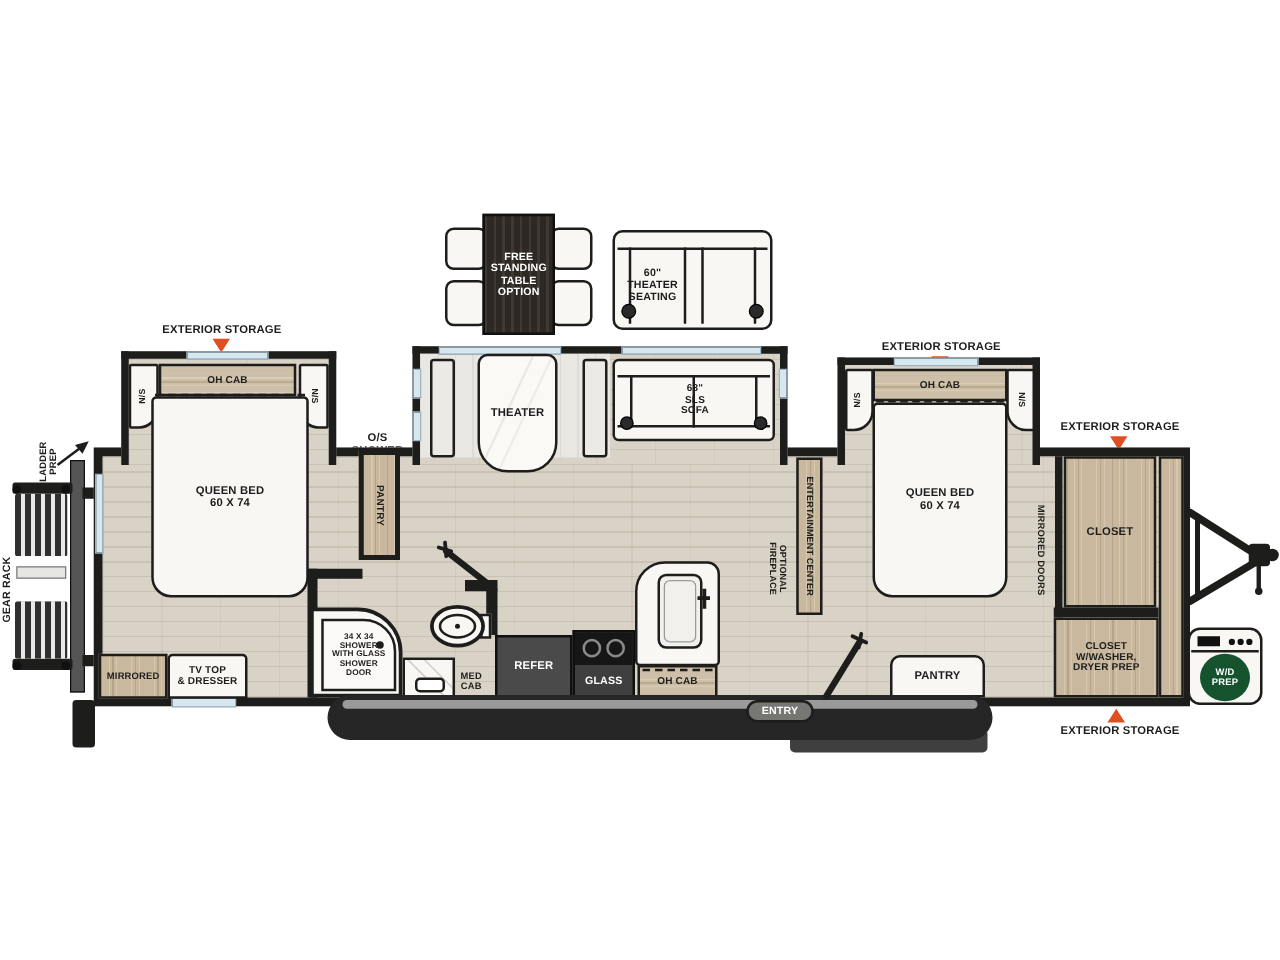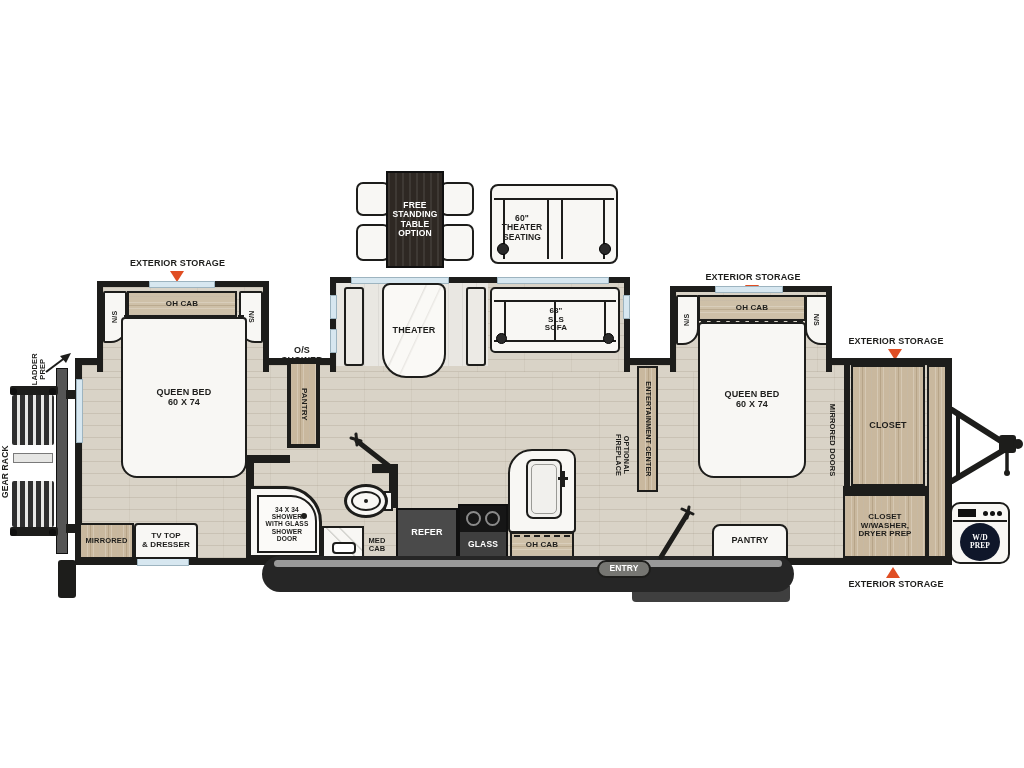--- a/index.html
+++ b/index.html
@@ -261,21 +261,21 @@
   <div class="abs cflex" style="left:597px;top:560px;width:54px;height:18px;background:#767672;border:2px solid #1d1d1b;border-radius:9px;box-sizing:border-box;">
     <div class="lbl" style="color:#fff;font-size:8.5px;text-align:right;">ENTRY</div>
   </div>
 
   <div class="abs white" style="left:950px;top:502px;width:60px;height:62px;border-radius:10px;">
     <div class="abs" style="left:6px;top:5px;width:18px;height:8px;background:#101010;"></div>
     <div class="abs" style="right:20px;top:7px;width:5px;height:5px;border-radius:50%;background:#101010;"></div>
     <div class="abs" style="right:13px;top:7px;width:5px;height:5px;border-radius:50%;background:#101010;"></div>
     <div class="abs" style="right:6px;top:7px;width:5px;height:5px;border-radius:50%;background:#101010;"></div>
     <div class="abs" style="left:1px;right:1px;top:16px;height:0;border-top:2px solid #1d1d1b;"></div>
-    <div class="abs cflex" style="left:8px;top:19px;width:40px;height:38px;border-radius:50%;background:#0f172a;font-family:Liberation Serif, serif;">
+    <div class="abs cflex" style="left:8px;top:19px;width:40px;height:38px;border-radius:50%;background:#14532d;">
       <div class="lbl" style="color:#fff;font-size:7.5px;">W/D
 PREP</div>
     </div>
   </div>
 
   <svg class="abs" style="left:0;top:0;" width="1024" height="768" viewBox="0 0 1024 768">
     <g stroke="#1d1d1b" stroke-width="5" stroke-linecap="round">
       <line x1="389" y1="466" x2="357" y2="441"></line>
       <line x1="351" y1="438" x2="361" y2="441" stroke-width="3"></line>
       <line x1="356" y1="434" x2="357" y2="445" stroke-width="3"></line>

